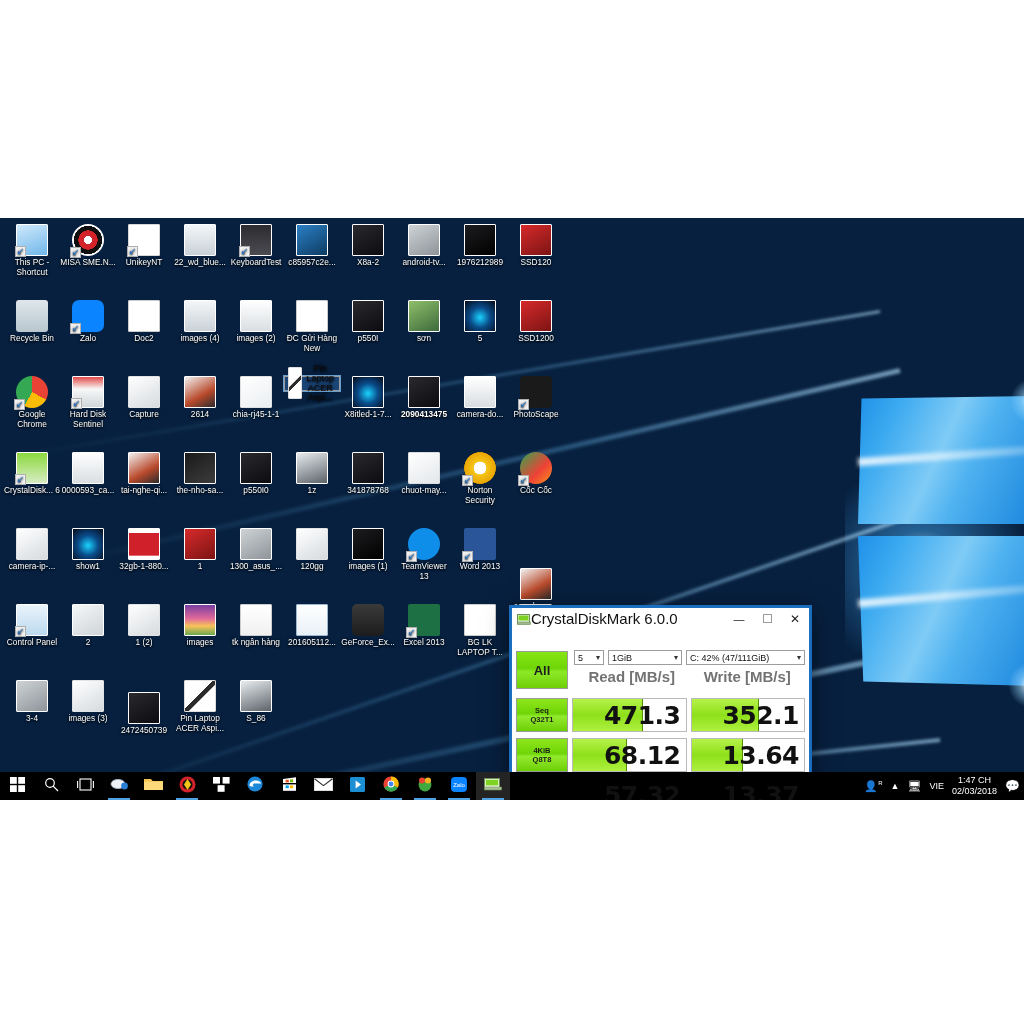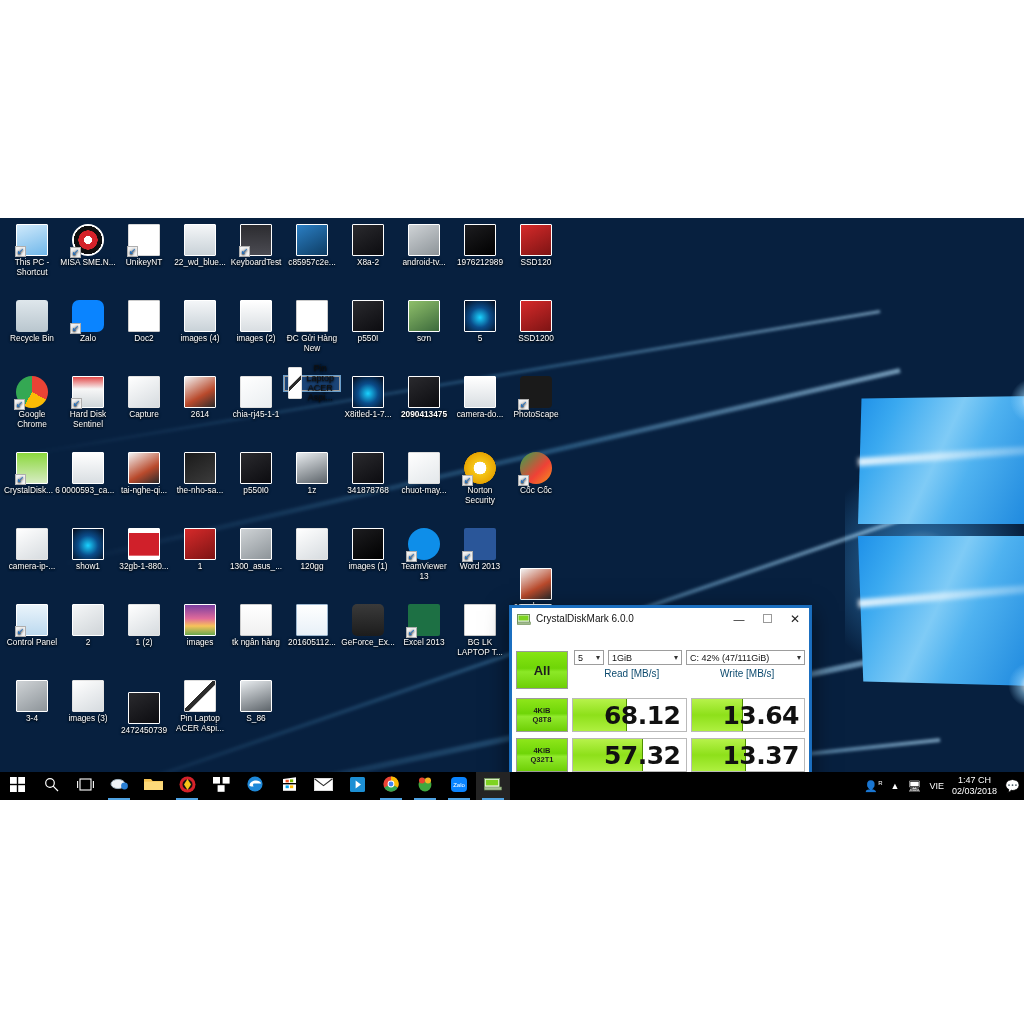--- a/index.html
+++ b/index.html
@@ -109,21 +109,21 @@
     background:#1b6fc0;
     border:1px solid #1a6cbb;
     box-shadow:0 6px 22px rgba(0,0,0,.55);
     font-family:"Liberation Sans", sans-serif;
   }
   .cdm-inner{ position:absolute; left:2px; top:2px; right:2px; bottom:4px; background:#ffffff; }
   .cdm-title{
     height:21px; display:flex; align-items:center; padding-left:5px;
     background:#ffffff;
   }
-  .cdm-title .tname{ font-size:10px; color:#111; margin-left:5px; }
+  .cdm-title .tname{ font-size:15px; color:#111; }
   .cdm-wbtns{ margin-left:auto; display:flex; height:21px; }
   .wbtn{ width:28px; height:21px; display:flex; align-items:center; justify-content:center; font-size:11px; color:#222; }
   .wbtn.close{ font-size:12px; }
   .cdm-menu{
     height:18px; display:flex; align-items:center; gap:12px; padding-left:6px;
     font-size:9.5px; color:#111; background:#fff;
   }
   .cdm-body{ position:absolute; left:4px; top:42px; right:4px; bottom:2px; }
 
   .cdm-toprow{ display:flex; align-items:flex-start; height:44px; }
@@ -139,21 +139,21 @@
   .sel{
     height:15px; border:1px solid #9d9d9d; background:#fff;
     font-size:9px; color:#111; display:flex; align-items:center;
     padding-left:3px; position:relative;
   }
   .sel .cv{ position:absolute; right:3px; font-size:8px; color:#333; }
   .sel.s1{ width:30px; }
   .sel.s2{ width:74px; }
   .sel.s3{ flex:1; }
   .hdrrow{ display:flex; margin-top:3px; }
-  .hdr{ flex:1; text-align:center; font-weight:normal; font-size:10px; color:#0c4a6e; }
+  .hdr{ flex:1; text-align:center; font-weight:bold; font-size:15px; color:#737373; }
 
   .rrow{ display:flex; align-items:center; height:38px; margin-top:2px; }
   .rtag{
     width:52px; height:34px;
     background:linear-gradient(180deg,#8ee61a 0%,#6fd507 45%,#92ea2e 55%,#6ecf06 100%);
     border:1px solid #9a9a9a;
     display:flex; flex-direction:column; align-items:center; justify-content:center;
     font-size:7.5px; font-weight:bold; color:#1d1d1d; line-height:9px;
   }
   .rval{
@@ -534,20 +534,34 @@
               <div class="hdrrow">
                 <div class="hdr">Read [MB/s]</div>
                 <div class="hdr">Write [MB/s]</div>
               </div>
             </div>
           </div>
 
           <div id="cdm-rows">
               <div class="rrow">
                 <div class="rtag">
+                  <span>Seq</span>
+                  <span>Q32T1</span>
+                </div>
+                <div class="rval">
+                  <div class="bar" style="width: 62%;"></div>
+                  <div class="num">471.3</div>
+                </div>
+                <div class="rval">
+                  <div class="bar" style="width: 60%;"></div>
+                  <div class="num">352.1</div>
+                </div>
+              </div>
+              <div class="rrow">
+                <div class="rtag">
                   <span>4KiB</span>
                   <span>Q8T8</span>
                 </div>
                 <div class="rval">
                   <div class="bar" style="width: 48%;"></div>
                   <div class="num">68.12</div>
                 </div>
                 <div class="rval">
                   <div class="bar" style="width: 46%;"></div>
                   <div class="num">13.64</div>

